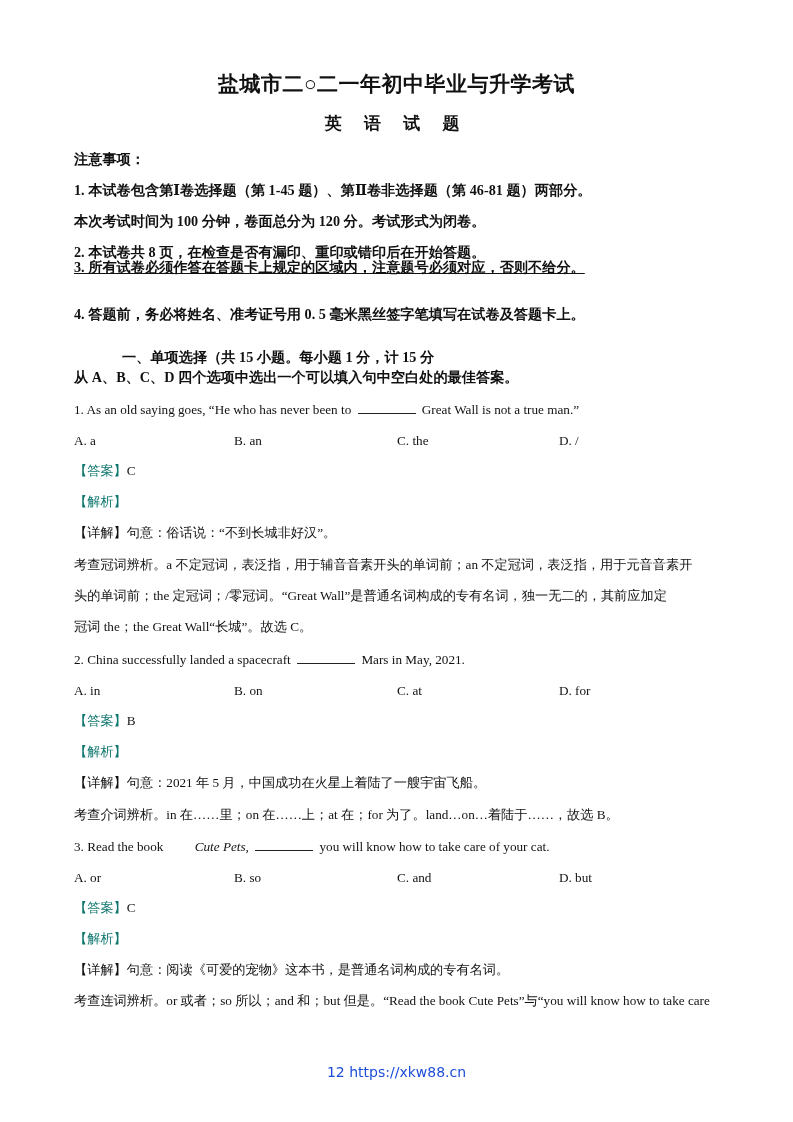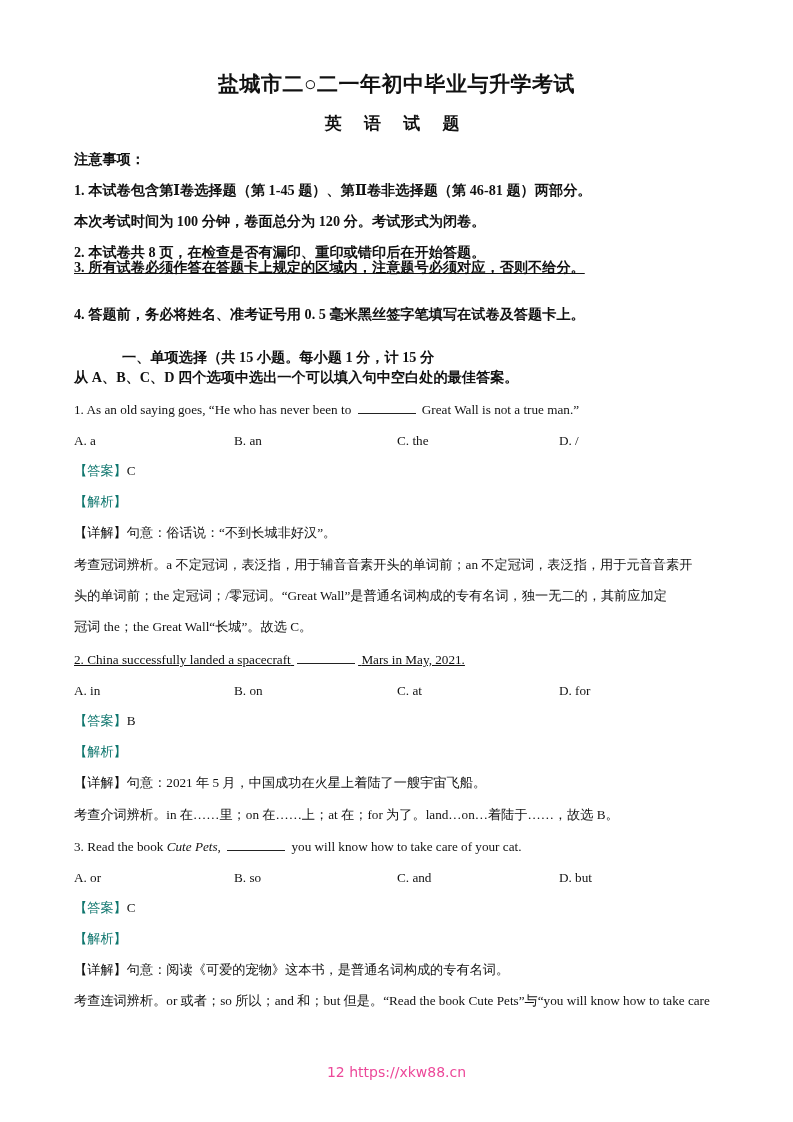--- a/index.html
+++ b/index.html
@@ -6,22 +6,22 @@
     body { width: 793px; height: 1122px; position: relative; overflow: hidden; color: #111; }
     .page { position: absolute; left: 0; top: 0; width: 793px; height: 894px; }
     .line { position: absolute; left: 74px; white-space: nowrap; font-family: "Liberation Serif", "DejaVu Serif", serif; font-size: 13.2px; line-height: 18px; }
     .bold { font-weight: bold; font-size: 14.2px; }
     .title { position: absolute; left: 0; width: 793px; text-align: center; font-family: "Liberation Serif", "DejaVu Serif", serif; font-weight: bold; }
     .t1 { top: 70px; font-size: 21px; letter-spacing: 0.5px; }
     .t2 { top: 112px; font-size: 17px; letter-spacing: 9px; }
     .opt { position: absolute; white-space: nowrap; font-family: "Liberation Serif", "DejaVu Serif", serif; font-size: 13.2px; line-height: 18px; }
     .blue { color: #0f766e; }
     .blank { display: inline-block; width: 58px; border-bottom: 1px solid #222; height: 12px; vertical-align: baseline; margin: 0 3px; }
-    .footer { position: absolute; top: 1064px; left: 0; width: 793px; text-align: center; font-family: "DejaVu Sans", sans-serif; font-size: 14px; color: #ec4899; }
-    i { font-style: italic; }
+    .footer { position: absolute; top: 1064px; left: 0; width: 793px; text-align: center; font-family: "DejaVu Sans", sans-serif; font-size: 14px; color: #1d4ed8; }
+    i { font-style: italic; margin-left: 28px; }
   </style>
 </head>
 <body>
 
 <div class="page">
 
   <div class="title t1">盐城市二○二一年初中毕业与升学考试</div>
   <div class="title t2">英 语 试 题</div>
 
   <div class="line bold" style="top:150px;">注意事项：</div>
@@ -47,21 +47,21 @@
     <span class="blue">【答案】</span><span>C</span>
   </div>
   <div class="line blue" style="top:493px;">【解析】</div>
   <div class="line" style="top:524px;">
     <span>【详解】</span><span>句意：俗话说：“不到长城非好汉”。</span>
   </div>
   <div class="line" style="top:556px;">考查冠词辨析。a 不定冠词，表泛指，用于辅音音素开头的单词前；an 不定冠词，表泛指，用于元音音素开</div>
   <div class="line" style="top:587px;">头的单词前；the 定冠词；/零冠词。“Great Wall”是普通名词构成的专有名词，独一无二的，其前应加定</div>
   <div class="line" style="top:618px;">冠词 the；the Great Wall“长城”。故选 C。</div>
 
-  <div class="line" style="top:651px;text-decoration:underline;">
+  <div class="line" style="top:651px;">
     <span>2. China successfully landed a spacecraft</span>
     <span class="blank"></span>
     <span>Mars in May, 2021.</span>
   </div>
   <div class="opt" style="top:682px; left:74px;">A.  in</div>
   <div class="opt" style="top:682px; left:234px;">B.  on</div>
   <div class="opt" style="top:682px; left:397px;">C.  at</div>
   <div class="opt" style="top:682px; left:559px;">D.  for</div>
   <div class="line" style="top:712px;">
     <span class="blue">【答案】</span><span>B</span>

